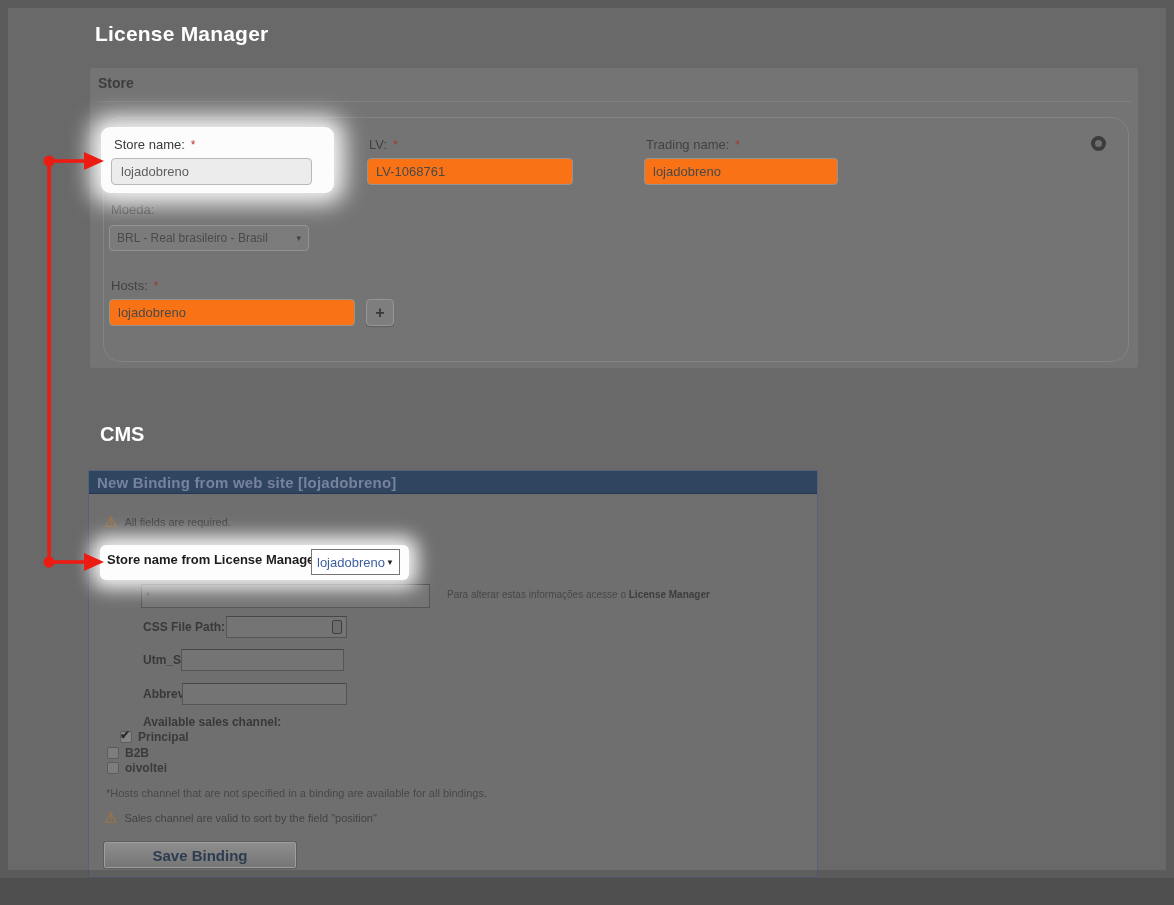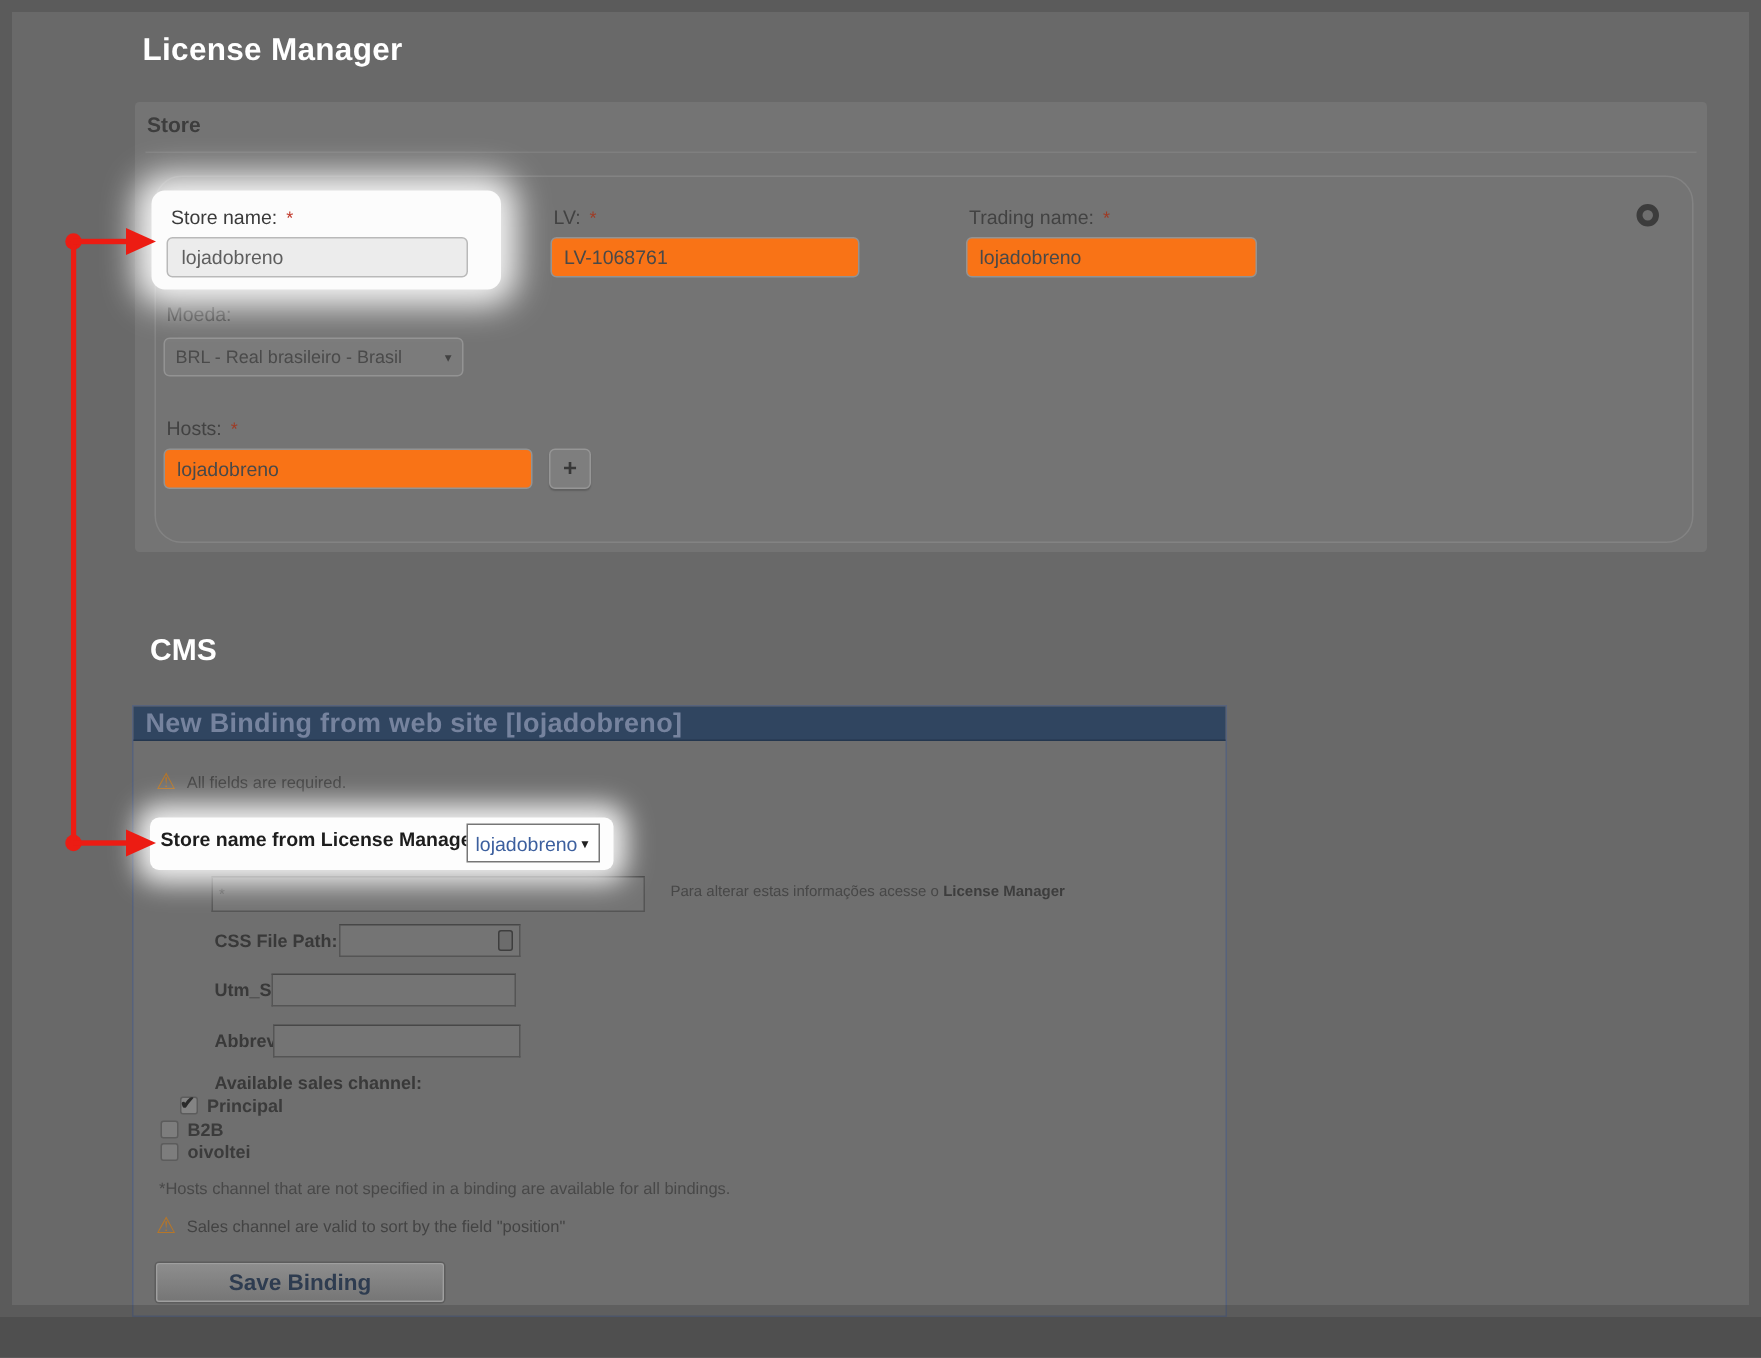--- a/index.html
+++ b/index.html
@@ -50,21 +50,21 @@
   .lm-plus{
     position:absolute;left:262px;top:181px;width:28px;height:27px;box-sizing:border-box;background:#7e7e7e;
     border:1px solid #969696;border-radius:4px;color:#383838;font-weight:bold;font-size:16px;
     display:flex;align-items:center;justify-content:center;cursor:pointer;box-shadow:0 1px 1px rgba(0,0,0,.18);
   }
 
   
   .cms-panel{position:absolute;left:88px;top:470px;width:730px;height:408px;background:#6f6f6f;
     border:1px solid #56627c;box-sizing:border-box;z-index:2;}
   .cms-header{height:22px;background:#304560;border-bottom:1px solid #24374f;display:flex;align-items:center;
-    padding:0 8px;font-size:18px;font-weight:bold;color:#76839e;letter-spacing:.2px;}
+    padding:0 8px;font-size:15px;font-weight:bold;color:#76839e;letter-spacing:.2px;}
 
   .cms-warning{position:absolute;display:flex;align-items:center;gap:7px;font-size:11px;color:#434343;}
   .warn-icon{color:#b5762a;font-size:15px;line-height:1;}
 
   .cms-highlight{position:absolute;left:11px;top:74px;width:309px;height:35px;background:#fdfdfd;border-radius:6px;
     box-shadow:0 0 18px 9px rgba(255,255,255,.9);z-index:1;}
   .cms-store-label{position:absolute;left:18px;top:81px;font-size:13px;font-weight:bold;color:#1d1d1d;z-index:2;white-space:nowrap;}
   .cms-store-select{
     position:absolute;left:222px;top:78px;width:89px;height:26px;box-sizing:border-box;background:#ffffff;
     border:1px solid #767676;display:flex;align-items:center;justify-content:space-between;padding:0 5px;

